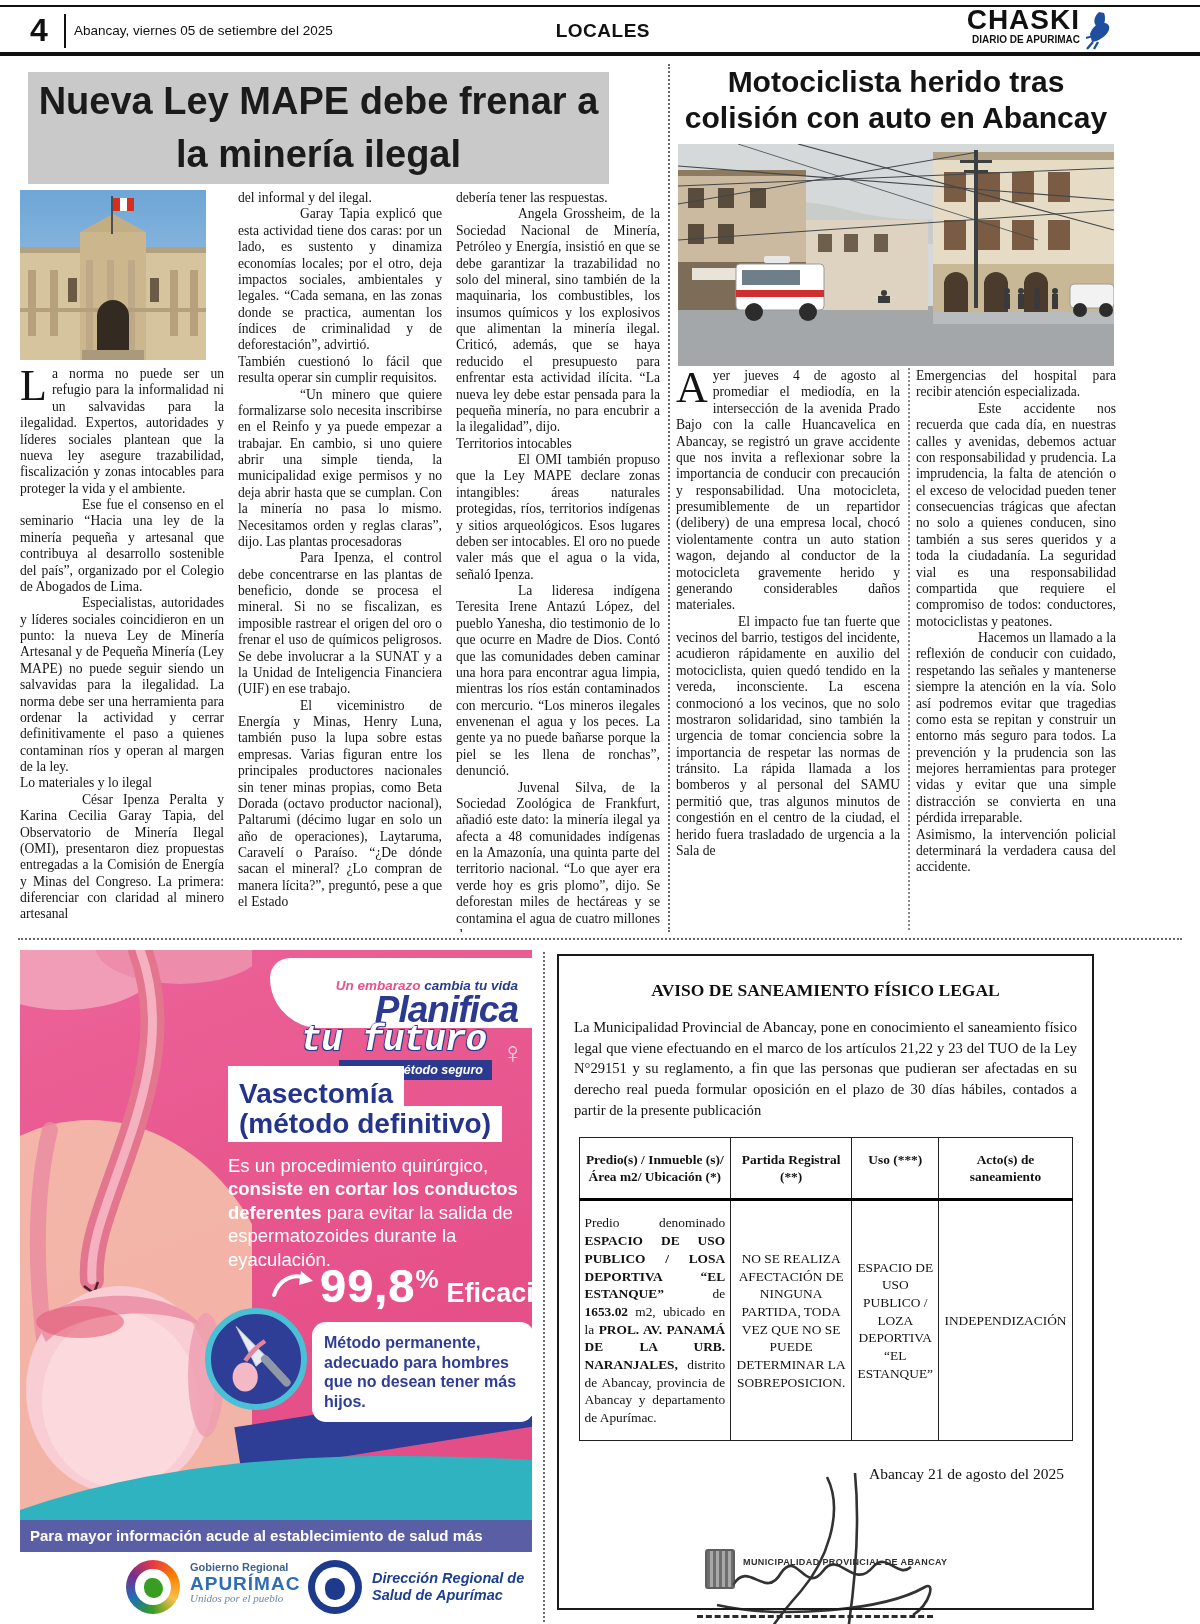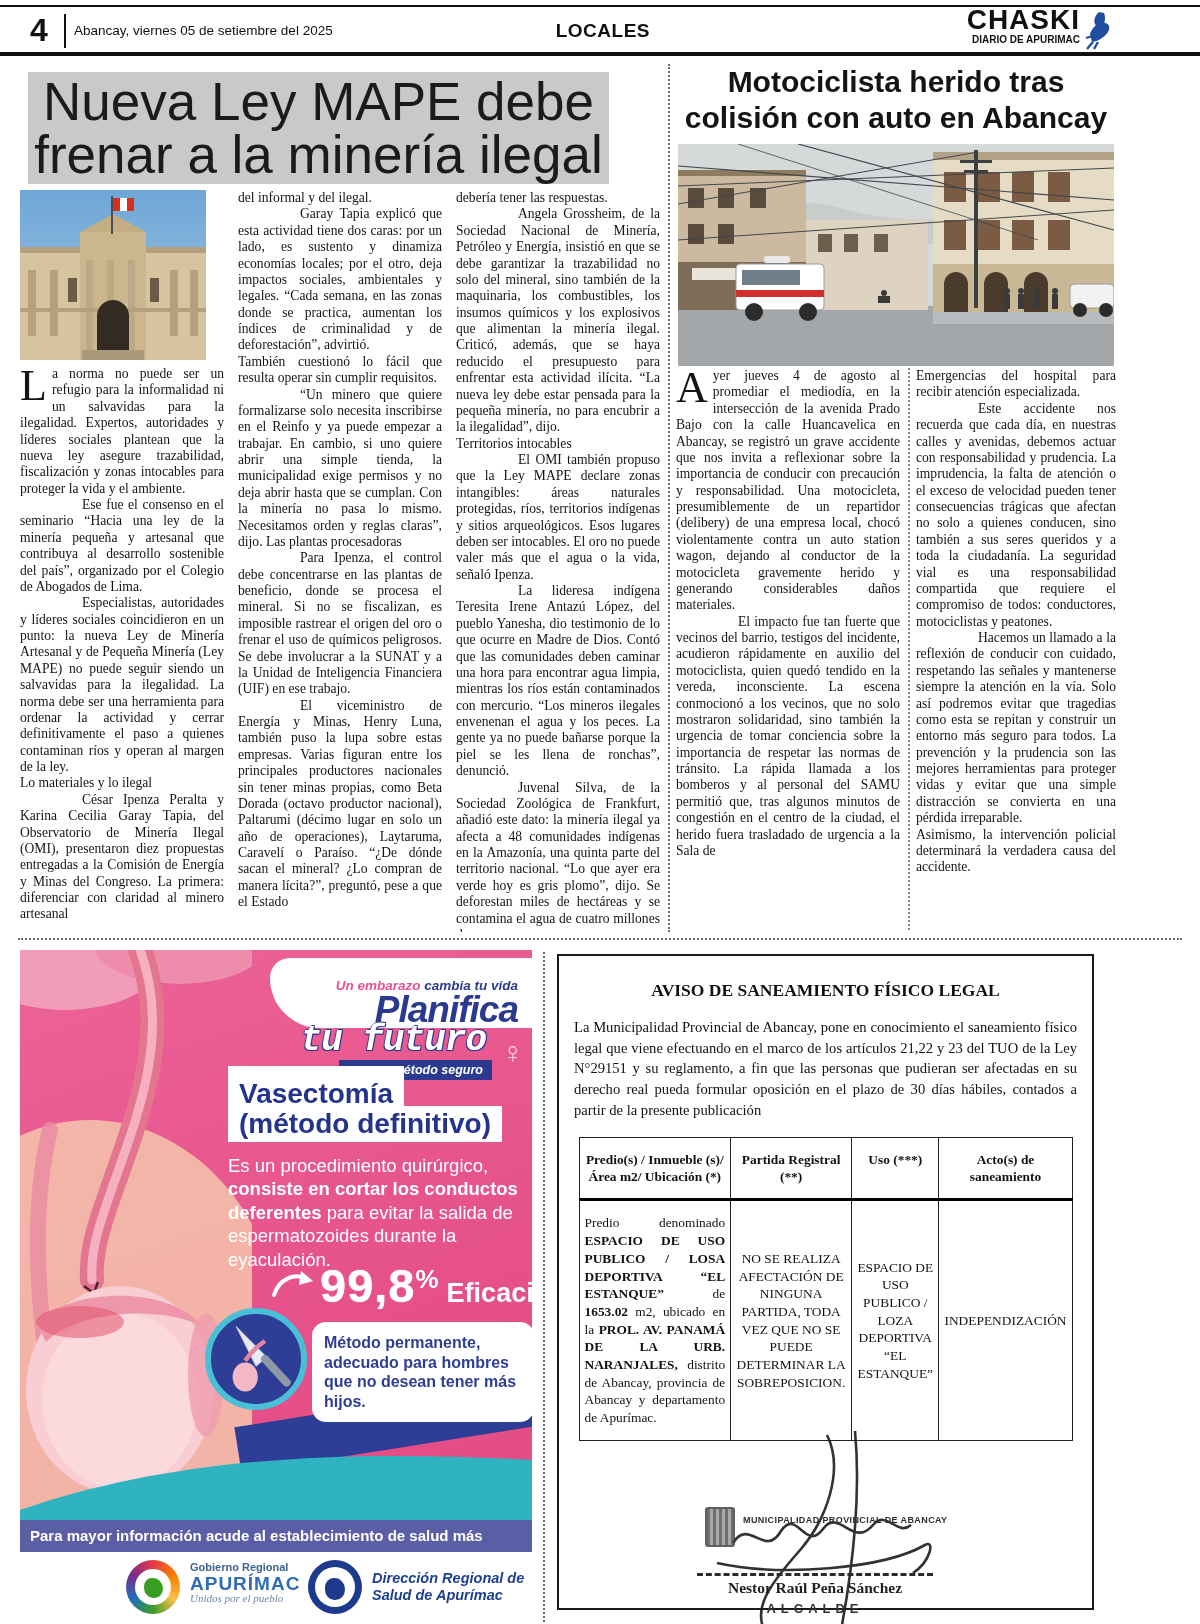--- a/index.html
+++ b/index.html
@@ -16,21 +16,21 @@
   .hdr-section { position:absolute; left:470px; top:20px; width:180px; text-align:right; font-size:19px; font-weight:700; letter-spacing:.5px; }
   .brand { position:absolute; right:120px; top:6px; text-align:right; }
   .brand-name { font-size:28px; font-weight:700; letter-spacing:1px; line-height:28px; }
   .brand-sub { font-size:10px; font-weight:600; }
   .brand-bird { position:absolute; right:86px; top:8px; width:30px; height:42px; }
 
   
   .left-article { position:absolute; left:20px; top:64px; width:645px; height:868px; }
   .headline-box { position:absolute; left:8px; top:8px; width:581px; height:112px; background:#c9c9c9;
     display:flex; align-items:center; justify-content:center; text-align:center;
-    font-size:53px; line-height:53px; font-weight:400; color:#1b1b1b; }
+    font-size:38px; line-height:53px; font-weight:700; color:#1b1b1b; }
   .col { position:absolute; top:126px; height:742px; overflow:hidden; }
   .col1 { left:0; width:204px; } .col2 { left:218px; width:204px; } .col3 { left:436px; width:204px; }
   .para { font-family:"Liberation Serif", serif; font-size:13.6px; line-height:1.205; text-align:justify; color:#141414; }
   .para.indent { text-indent:62px; }
   .para.flush, .para.drop { text-indent:0; }
   .dropcap { float:left; font-family:"Liberation Serif", serif; font-size:44px; line-height:34px; padding:3px 5px 0 0; }
   .congress-photo { display:block; width:186px; height:170px; margin-bottom:6px; }
 
   
   .div-v-main { position:absolute; left:668px; top:64px; height:868px; border-left:2px dotted #6a6a6a; }
@@ -354,20 +354,21 @@
       </thead>
       <tbody>
         <tr>
           <td class="cell-left"><span>Predio denominado </span><span class="seg-b">ESPACIO DE USO PUBLICO / LOSA DEPORTIVA “EL ESTANQUE”</span><span> de </span><span class="seg-b">1653.02</span><span> m2, ubicado en la </span><span class="seg-b">PROL. AV. PANAMÁ DE LA URB. NARANJALES,</span><span> distrito de Abancay, provincia de Abancay y departamento de Apurímac.</span></td>
           <td>NO SE REALIZA AFECTACIÓN DE NINGUNA PARTIDA, TODA VEZ QUE NO SE PUEDE DETERMINAR LA SOBREPOSICION.</td>
           <td>ESPACIO DE USO PUBLICO / LOZA DEPORTIVA “EL ESTANQUE”</td>
           <td>INDEPENDIZACIÓN</td>
         </tr>
       </tbody>
     </table>
+    <div class="notice-date">Abancay 21 de agosto del 2025</div>
     <div class="sig-area">
       <svg class="sig-svg" viewBox="0 0 300 220">
         <g stroke="#1c1c1c" stroke-width="2.6" fill="none" opacity="0.9">
           <path d="M158,4 C176,40 156,90 132,118 C102,152 86,174 94,196"></path>
           <path d="M186,0 C192,64 184,138 170,210"></path>
           <path d="M64,112 C80,86 96,128 112,100 C128,76 136,122 154,98 C170,76 184,118 204,94 C218,78 228,106 242,94"></path>
           <path d="M48,132 C112,146 214,138 256,114 C266,108 262,130 244,142"></path>
         </g>
       </svg>
       <div class="stamp-emblem"></div>

